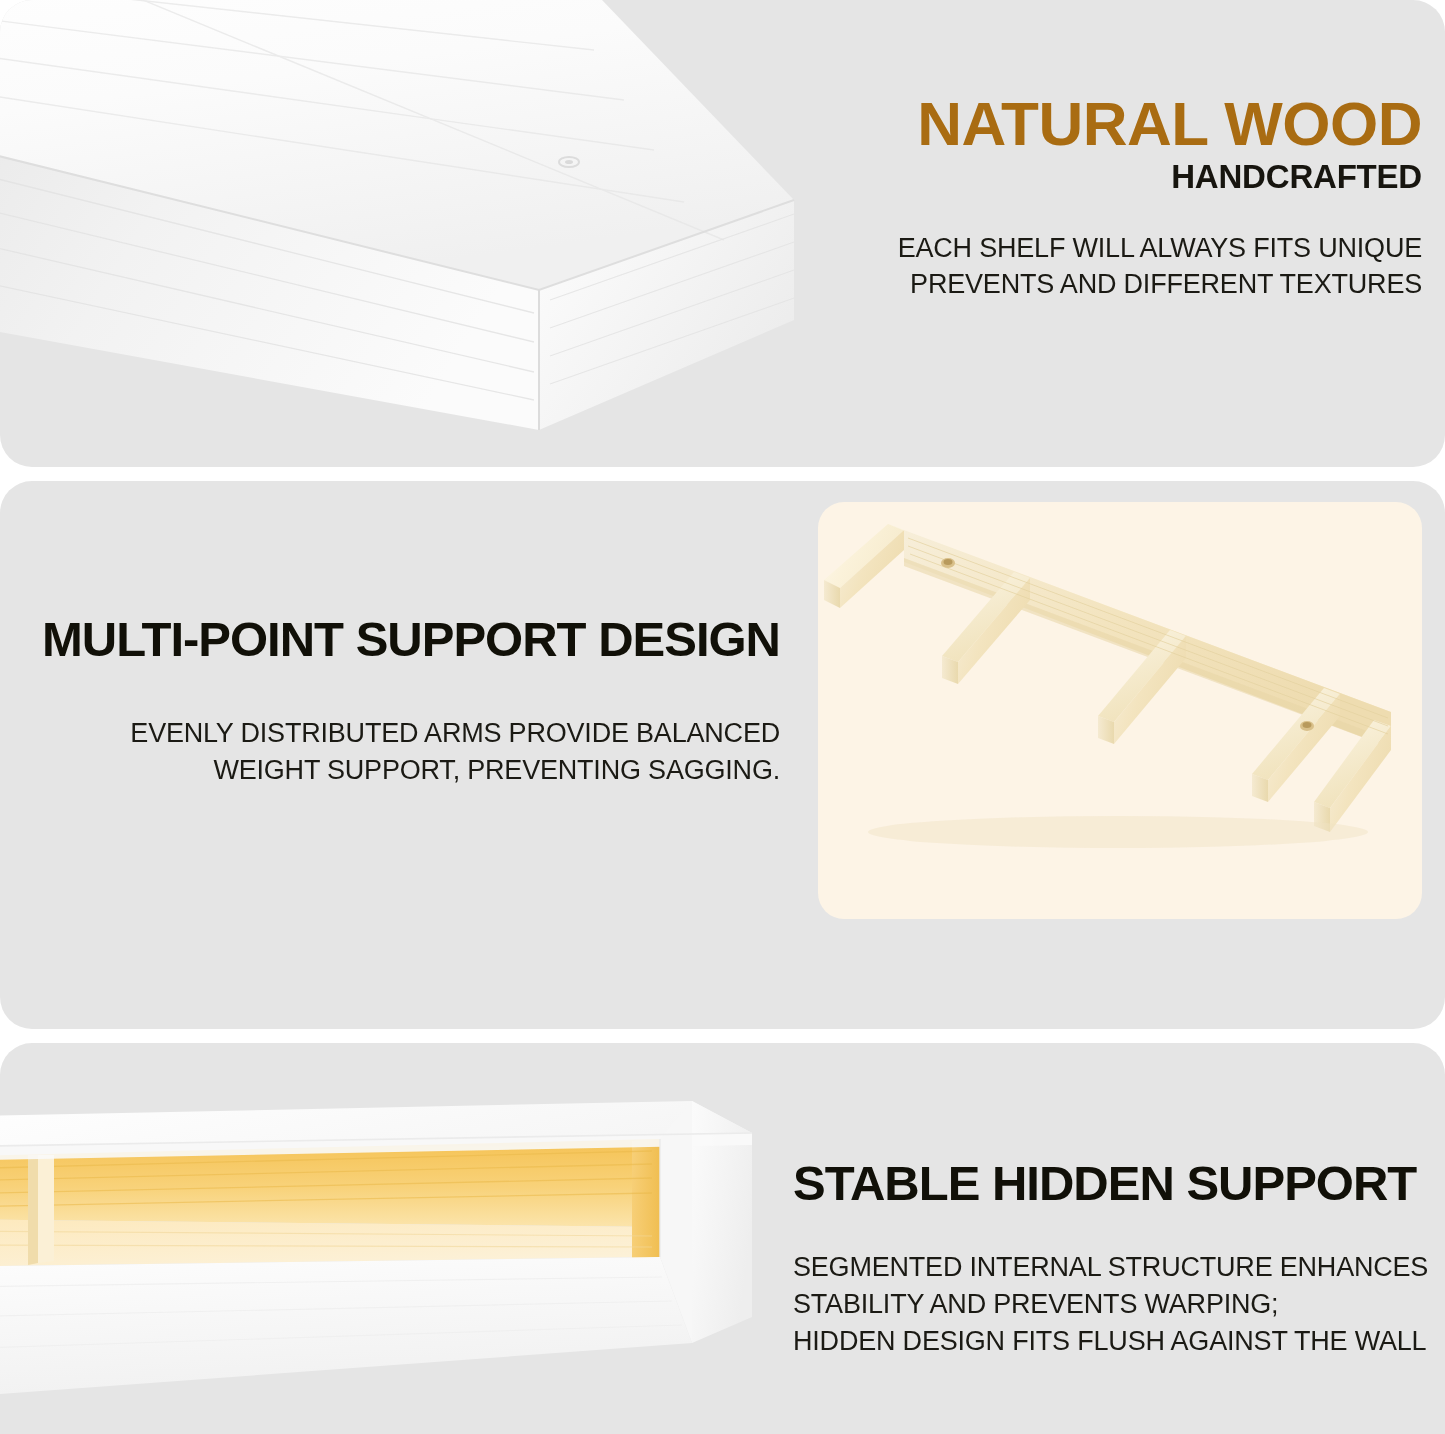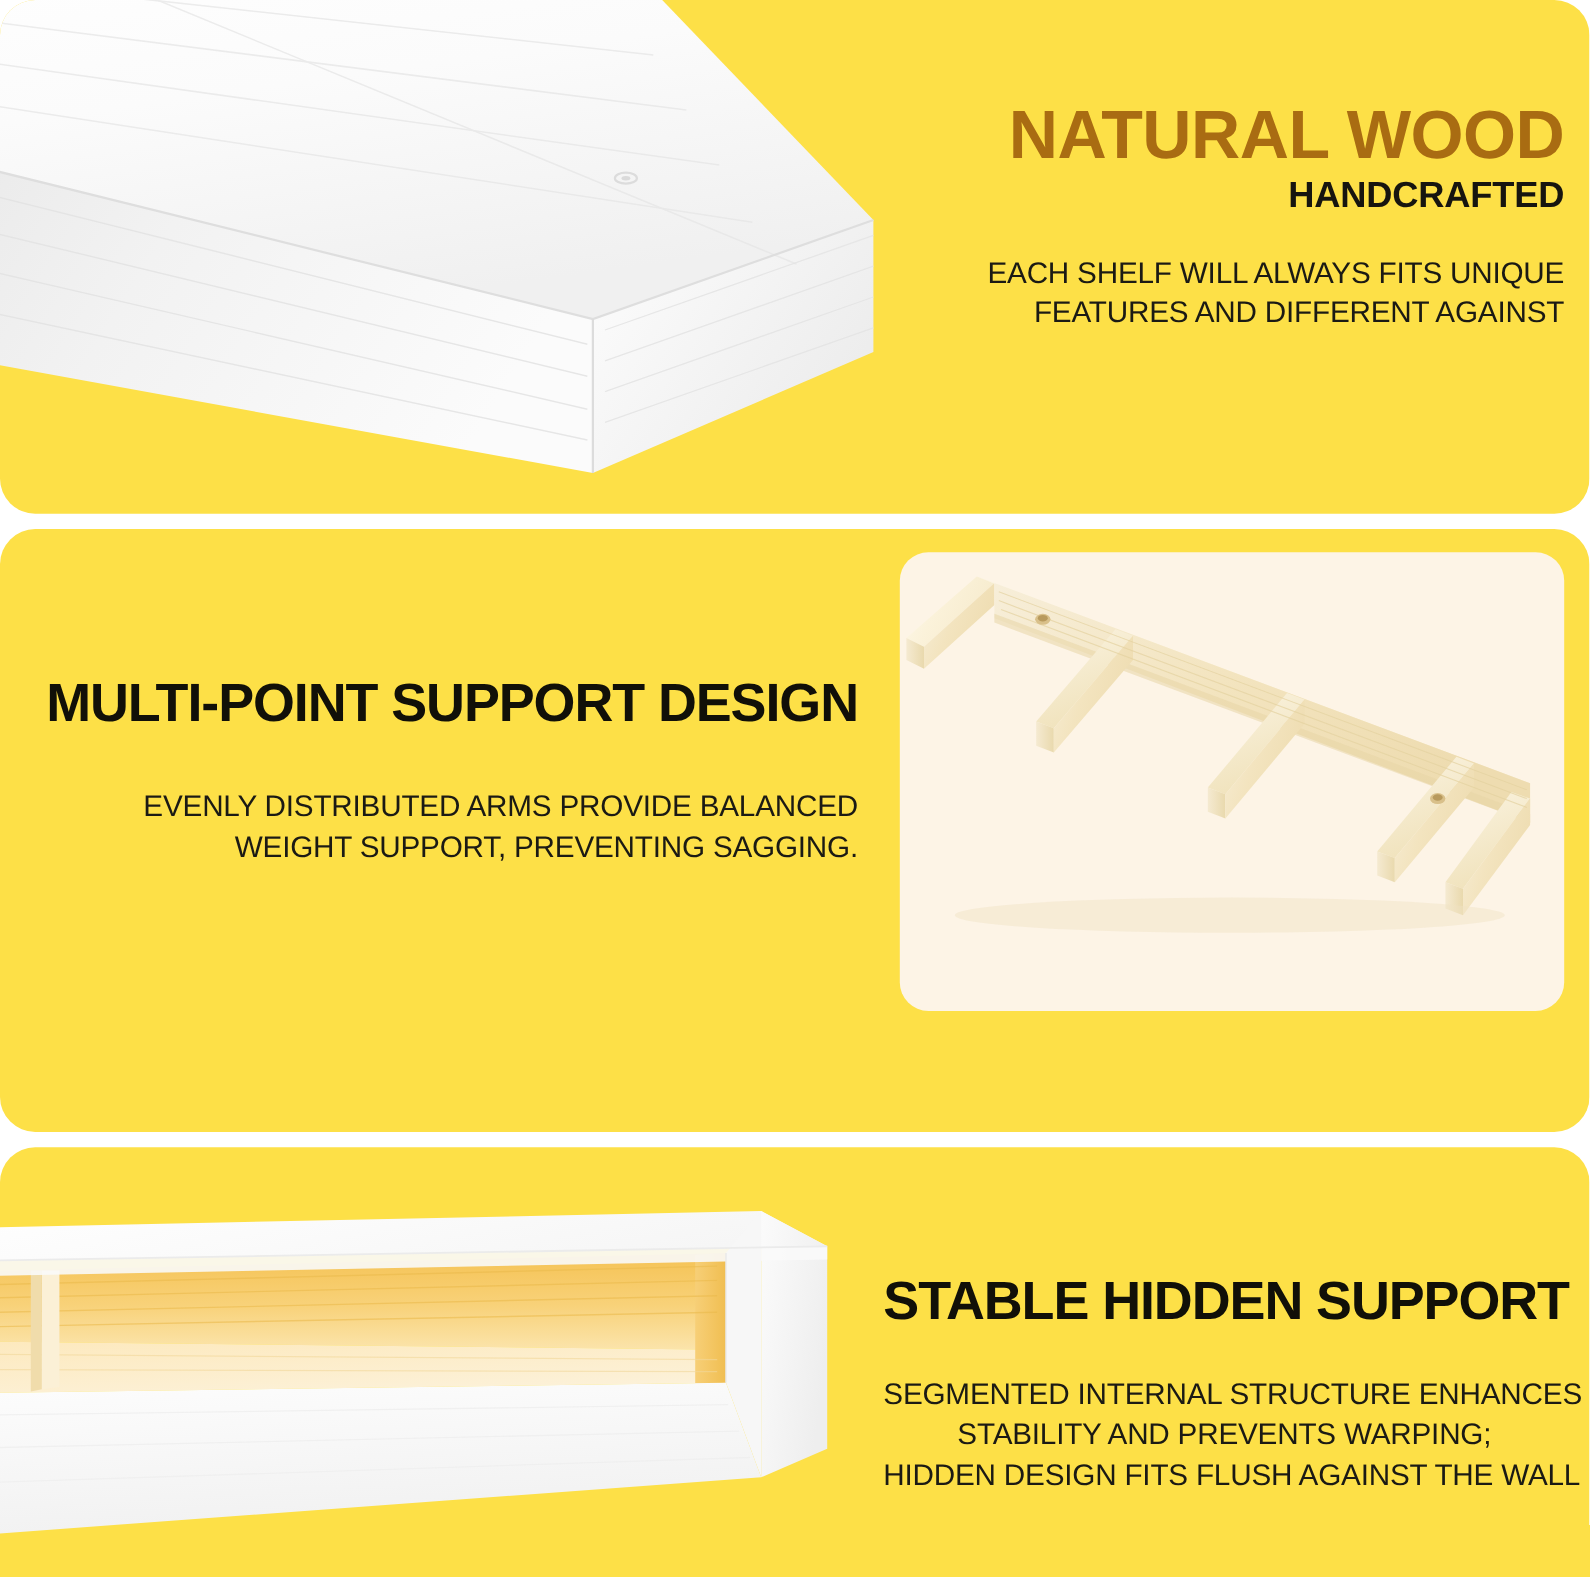--- a/index.html
+++ b/index.html
@@ -15,21 +15,21 @@
   .infographic {
     position:absolute; inset:0;
     display:flex; flex-direction:column;
     gap:14px;
     padding:0;
   }
 
   
   .panel {
     position:relative;
-    background:#fde047;
+    background:#e5e5e5;
     border-radius:32px;
     overflow:hidden;
     flex:none;
   }
   .panel-1 { height:467px; }
   .panel-2 { height:548px;text-align:right; }
   .panel-3 { height:455px; }
 
   
   .p1-image {
@@ -94,23 +94,23 @@
     overflow:hidden;
   }
   .p2-card svg { display:block; width:100%; height:100%; }
 
   
   .p3-image {
     position:absolute; left:-8px; top:38px;
     width:810px; height:400px;
   }
   .p3-text {
-    position:absolute; right:22px; top:115px;
+    position:absolute; right:32px; top:115px;
     width:620px;
-    text-align:center;
+    text-align:left;
   }
   .p3-body {
     margin-top:40px;
     font-size:27px; font-weight:500;
     color:#1b1a14;
     line-height:1.37;
     letter-spacing:-0.2px;
   }
   .p3-body div { white-space:nowrap; }
 </style>
@@ -174,21 +174,21 @@
         <path d="M-60,150 L545,300 L800,210" fill="none" stroke="#dedede" stroke-width="2"></path>
         <path d="M545,300 L545,440" fill="none" stroke="#dcdcdc" stroke-width="2"></path>
       </svg>
     </div>
 
     <div class="p1-text">
       <h1 class="title-main">NATURAL WOOD</h1>
       <h2 class="title-sub">HANDCRAFTED</h2>
       <div class="p1-body">
         <div>EACH SHELF WILL ALWAYS FITS UNIQUE</div>
-        <div>FEATURES AND DIFFERENT AGAINST</div>
+        <div>PREVENTS AND DIFFERENT TEXTURES</div>
       </div>
     </div>
   </section>
 
   <section class="panel panel-2">
 
     <div class="p2-text">
       <h2 class="head-black">MULTI-POINT SUPPORT DESIGN</h2>
       <div class="p2-body">
         <div>EVENLY DISTRIBUTED ARMS PROVIDE BALANCED</div>

